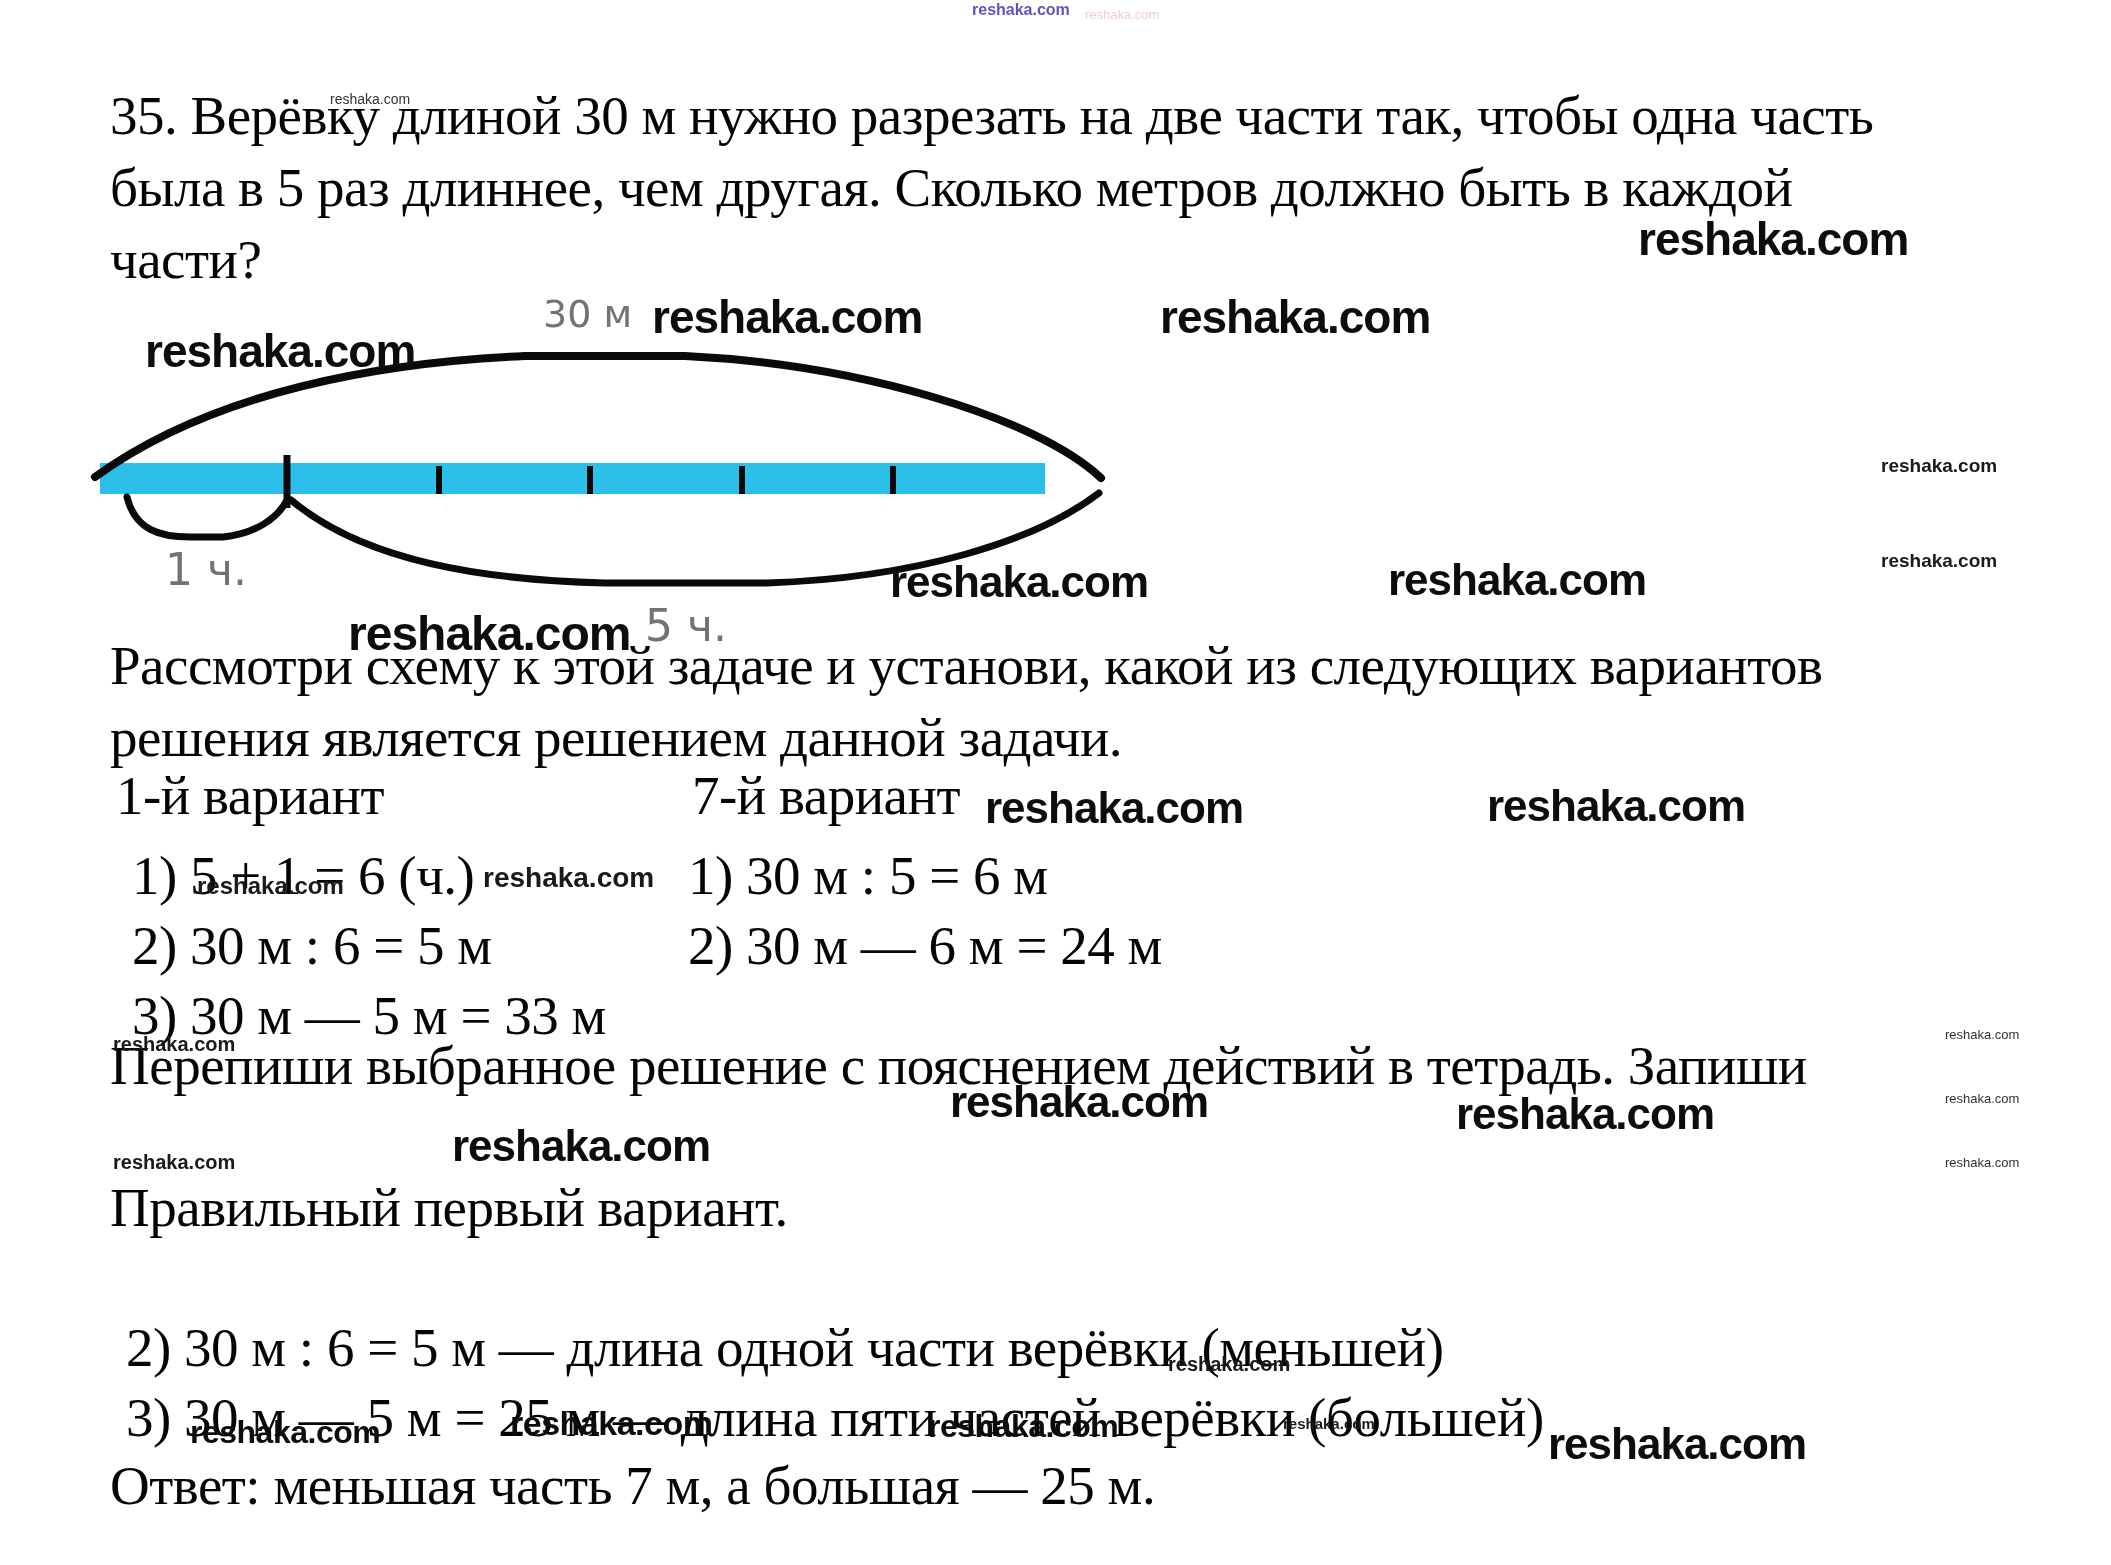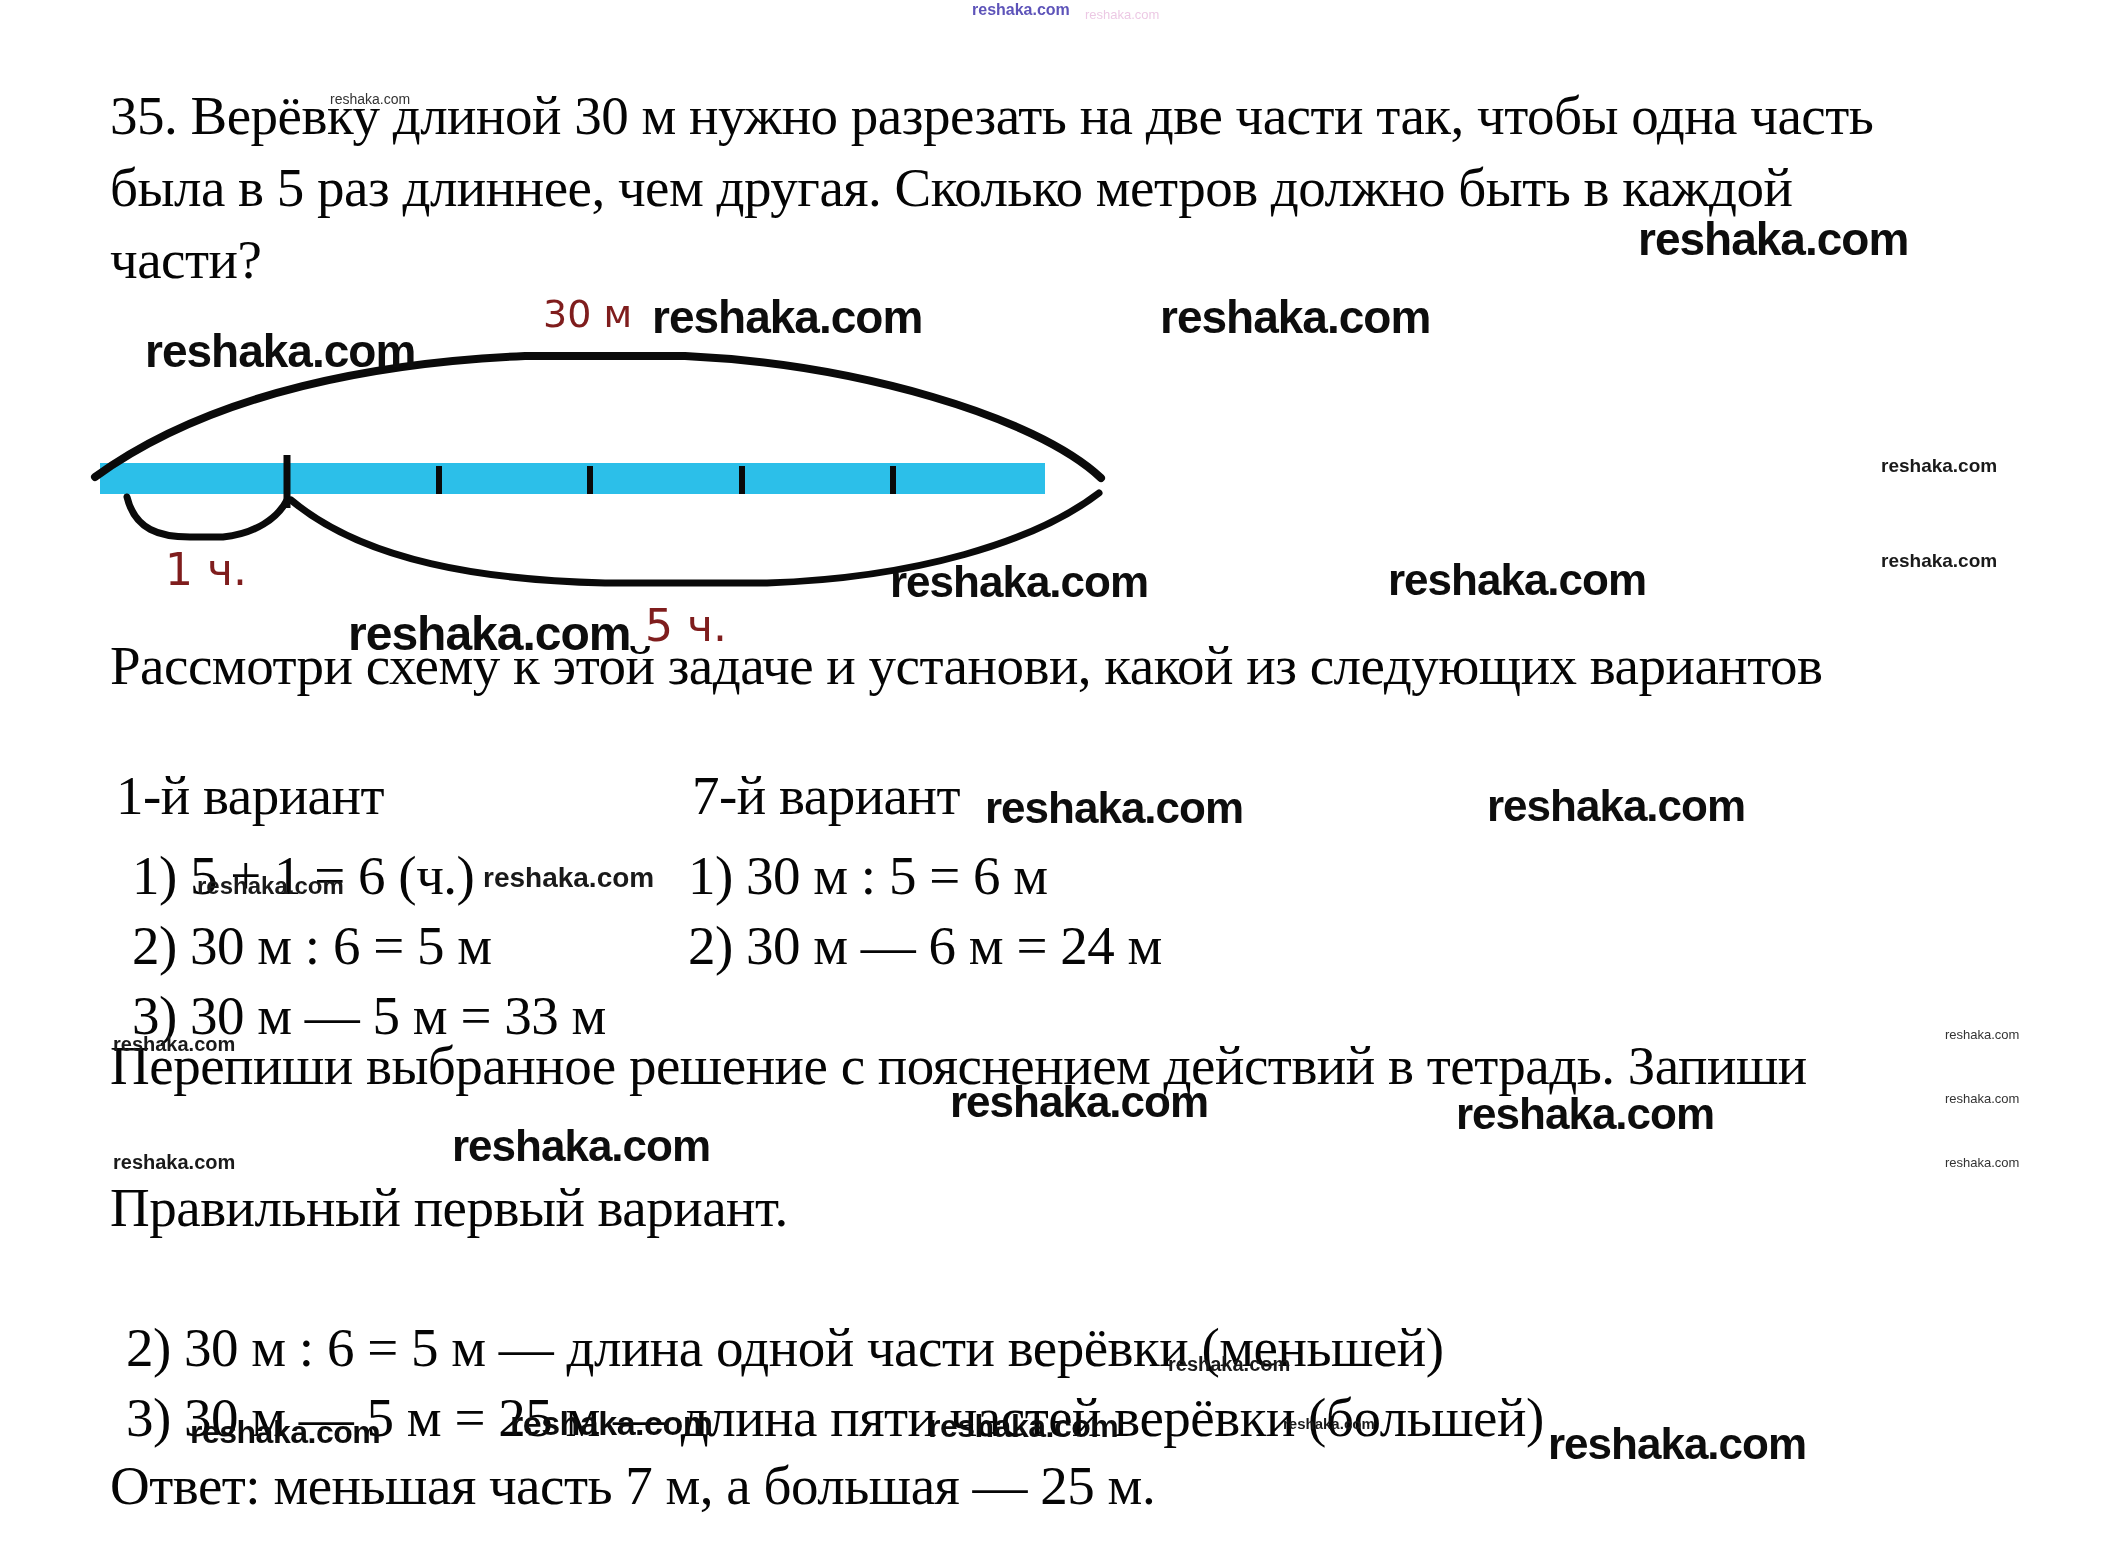--- a/index.html
+++ b/index.html
@@ -13,21 +13,21 @@
       color:#0d0d0d;}
   .wm-big{font-weight:700;letter-spacing:-1px;}
   .wm-med{font-weight:700;letter-spacing:-0.5px;}
   .wm-small{font-weight:700;color:#1a1a1a;}
   .wm-tiny{font-weight:400;color:#333;}
   .wm-blue{font-weight:700;color:#4136ad;opacity:.85;}
   .wm-pink{font-weight:400;color:#dd9cce;opacity:.55;}
   
   #diagram{position:absolute;left:85px;top:290px;width:1040px;height:360px;}
   #diagram svg{position:absolute;left:0;top:0;}
-  .dlabel{position:absolute;white-space:nowrap;font-family:"DejaVu Sans",sans-serif;color:#7f1d1d;line-height:1;}
+  .dlabel{position:absolute;white-space:nowrap;font-family:"DejaVu Sans",sans-serif;color:#737373;line-height:1;}
   .lbl-total{left:458px;top:5px;font-size:38px;font-weight:400;}
   .lbl-part1{left:80px;top:258px;font-size:44px;}
   .lbl-part5{left:560px;top:314px;font-size:44px;}
 </style>
 </head>
 <body>
 
 <div id="page">
 
   <div class="tline" style="left:110px;top:88px">35. Верёвку длиной 30 м нужно разрезать на две части так, чтобы одна часть</div>
@@ -50,20 +50,21 @@
       <path d="M 42 207 C 50 240, 75 247, 105 247 L 138 247 C 170 244, 193 228, 202 210" fill="none" stroke="#0a0a0a" stroke-width="7" stroke-linecap="round"></path>
 
       <path d="M 206 210 C 280 272, 400 290, 520 293 L 682 293 C 830 288, 950 252, 1014 203" fill="none" stroke="#0a0a0a" stroke-width="7" stroke-linecap="round"></path>
     </svg>
     <div class="dlabel lbl-total">30 м</div>
     <div class="dlabel lbl-part1">1 ч.</div>
     <div class="dlabel lbl-part5">5 ч.</div>
   </div>
 
   <div class="tline" style="left:110px;top:638px">Рассмотри схему к этой задаче и установи, какой из следующих вариантов</div>
+  <div class="tline" style="left:110px;top:710px">решения является решением данной задачи.</div>
 
   <div class="tline" style="left:116px;top:768px">1-й вариант</div>
   <div class="tline" style="left:692px;top:768px">7-й вариант</div>
 
   <div class="tline eq" style="left:116px;top:848px">1) 5 + 1 = 6 (ч.)</div>
   <div class="tline eq" style="left:116px;top:918px">2) 30 м : 6 = 5 м</div>
   <div class="tline eq" style="left:116px;top:988px">3) 30 м — 5 м = 33 м</div>
 
   <div class="tline eq" style="left:672px;top:848px">1) 30 м : 5 = 6 м</div>
   <div class="tline eq" style="left:672px;top:918px">2) 30 м — 6 м = 24 м</div>

